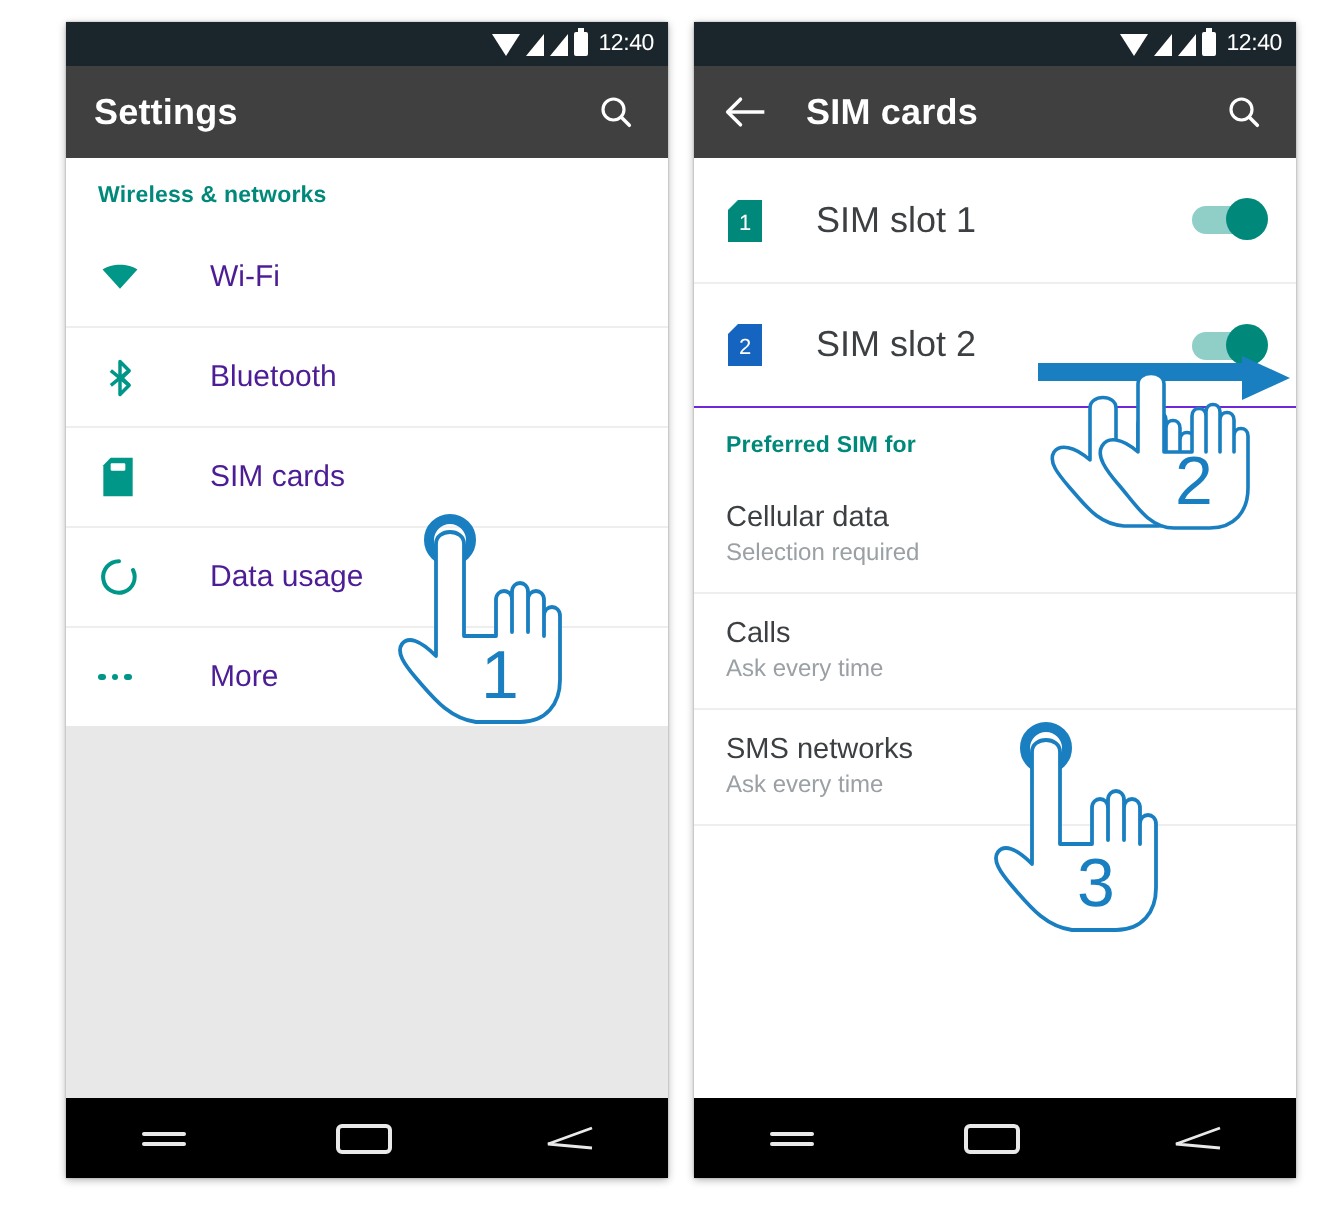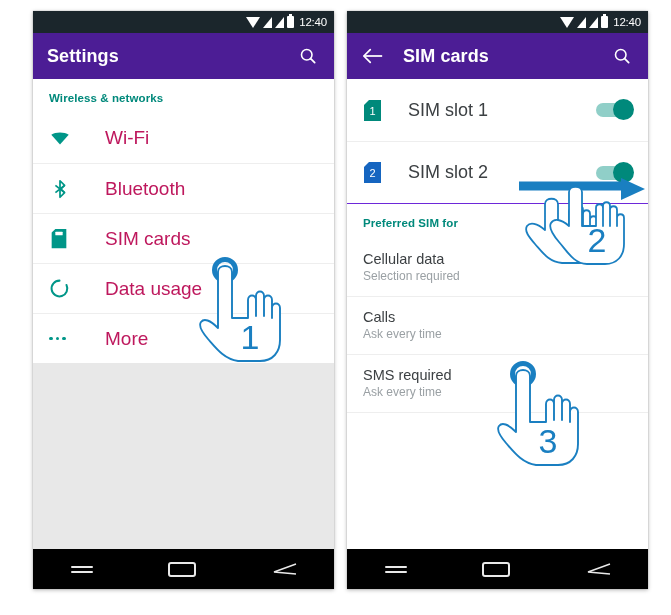--- a/index.html
+++ b/index.html
@@ -42,21 +42,21 @@
   .ic-sig-4g::after {
     content:"4G"; position:absolute; left:-10px; top:-12px;
     font-size:5.5px; color:#fff; font-family:"Liberation Sans",sans-serif; letter-spacing:-0.3px;
   }
   .ic-batt { width:7px; height:12px; background:#fff; border-radius:1px; position:relative; }
   .ic-batt::before { content:""; position:absolute; top:-2px; left:2px; width:3px; height:2px; background:#fff; }
 
   
   .actionbar {
     height: 46px;
-    background: #4c1d95;
+    background: #404040;
     display: flex; align-items: center;
     padding: 0 14px;
     flex: none;
   }
   .ab-title { color:#fff; font-size:18px; font-weight: bold; letter-spacing: 0.1px; }
   .ab-spacer { flex: 1; }
   .ab-back { width:24px; height:24px; margin-right:18px; display:flex; align-items:center; justify-content:center; }
   .ab-search { width:24px; height:24px; display:flex; align-items:center; justify-content:center; }
 
   
@@ -73,21 +73,21 @@
   .row {
     display: flex; align-items: center;
     min-height: 50px;
     padding: 0 16px;
     border-top: 1px solid #eeeeee;
     box-sizing: border-box;
     position: relative;
   }
   .row.first { border-top: none; }
   .row-ico { width: 30px; flex: none; display:flex; align-items:center; justify-content:flex-start; }
-  .row-txt { font-size: 19px; color: #be185d; margin-left: 26px; }
+  .row-txt { font-size: 15px; color: #4c1d95; margin-left: 26px; }
   .row-main { display:flex; flex-direction:column; margin-left: 0; }
   .row-title { font-size: 14.5px; color: #3c4043; line-height: 17px; }
   .row-sub { font-size: 12px; color: #9aa0a4; line-height: 15px; margin-top: 1px; }
 
   
   .tealfill { fill:#009688; }
 
   .more-dots { display:flex; gap:3px; align-items:center; }
   .more-dots i { width:3.5px; height:3.5px; border-radius:50%; background:#009688; display:block; }
 
@@ -296,21 +296,21 @@
 
         <div class="row prefrow">
           <span class="row-main">
             <span class="row-title">Calls</span>
             <span class="row-sub">Ask every time</span>
           </span>
         </div>
 
         <div class="row prefrow">
           <span class="row-main">
-            <span class="row-title">SMS required</span>
+            <span class="row-title">SMS networks</span>
             <span class="row-sub">Ask every time</span>
           </span>
         </div>
         <div class="row" style="min-height:0;height:0;"></div>
       </div>
 
     </div>
 
     <div class="navbar">
       <span class="nav-recents">

